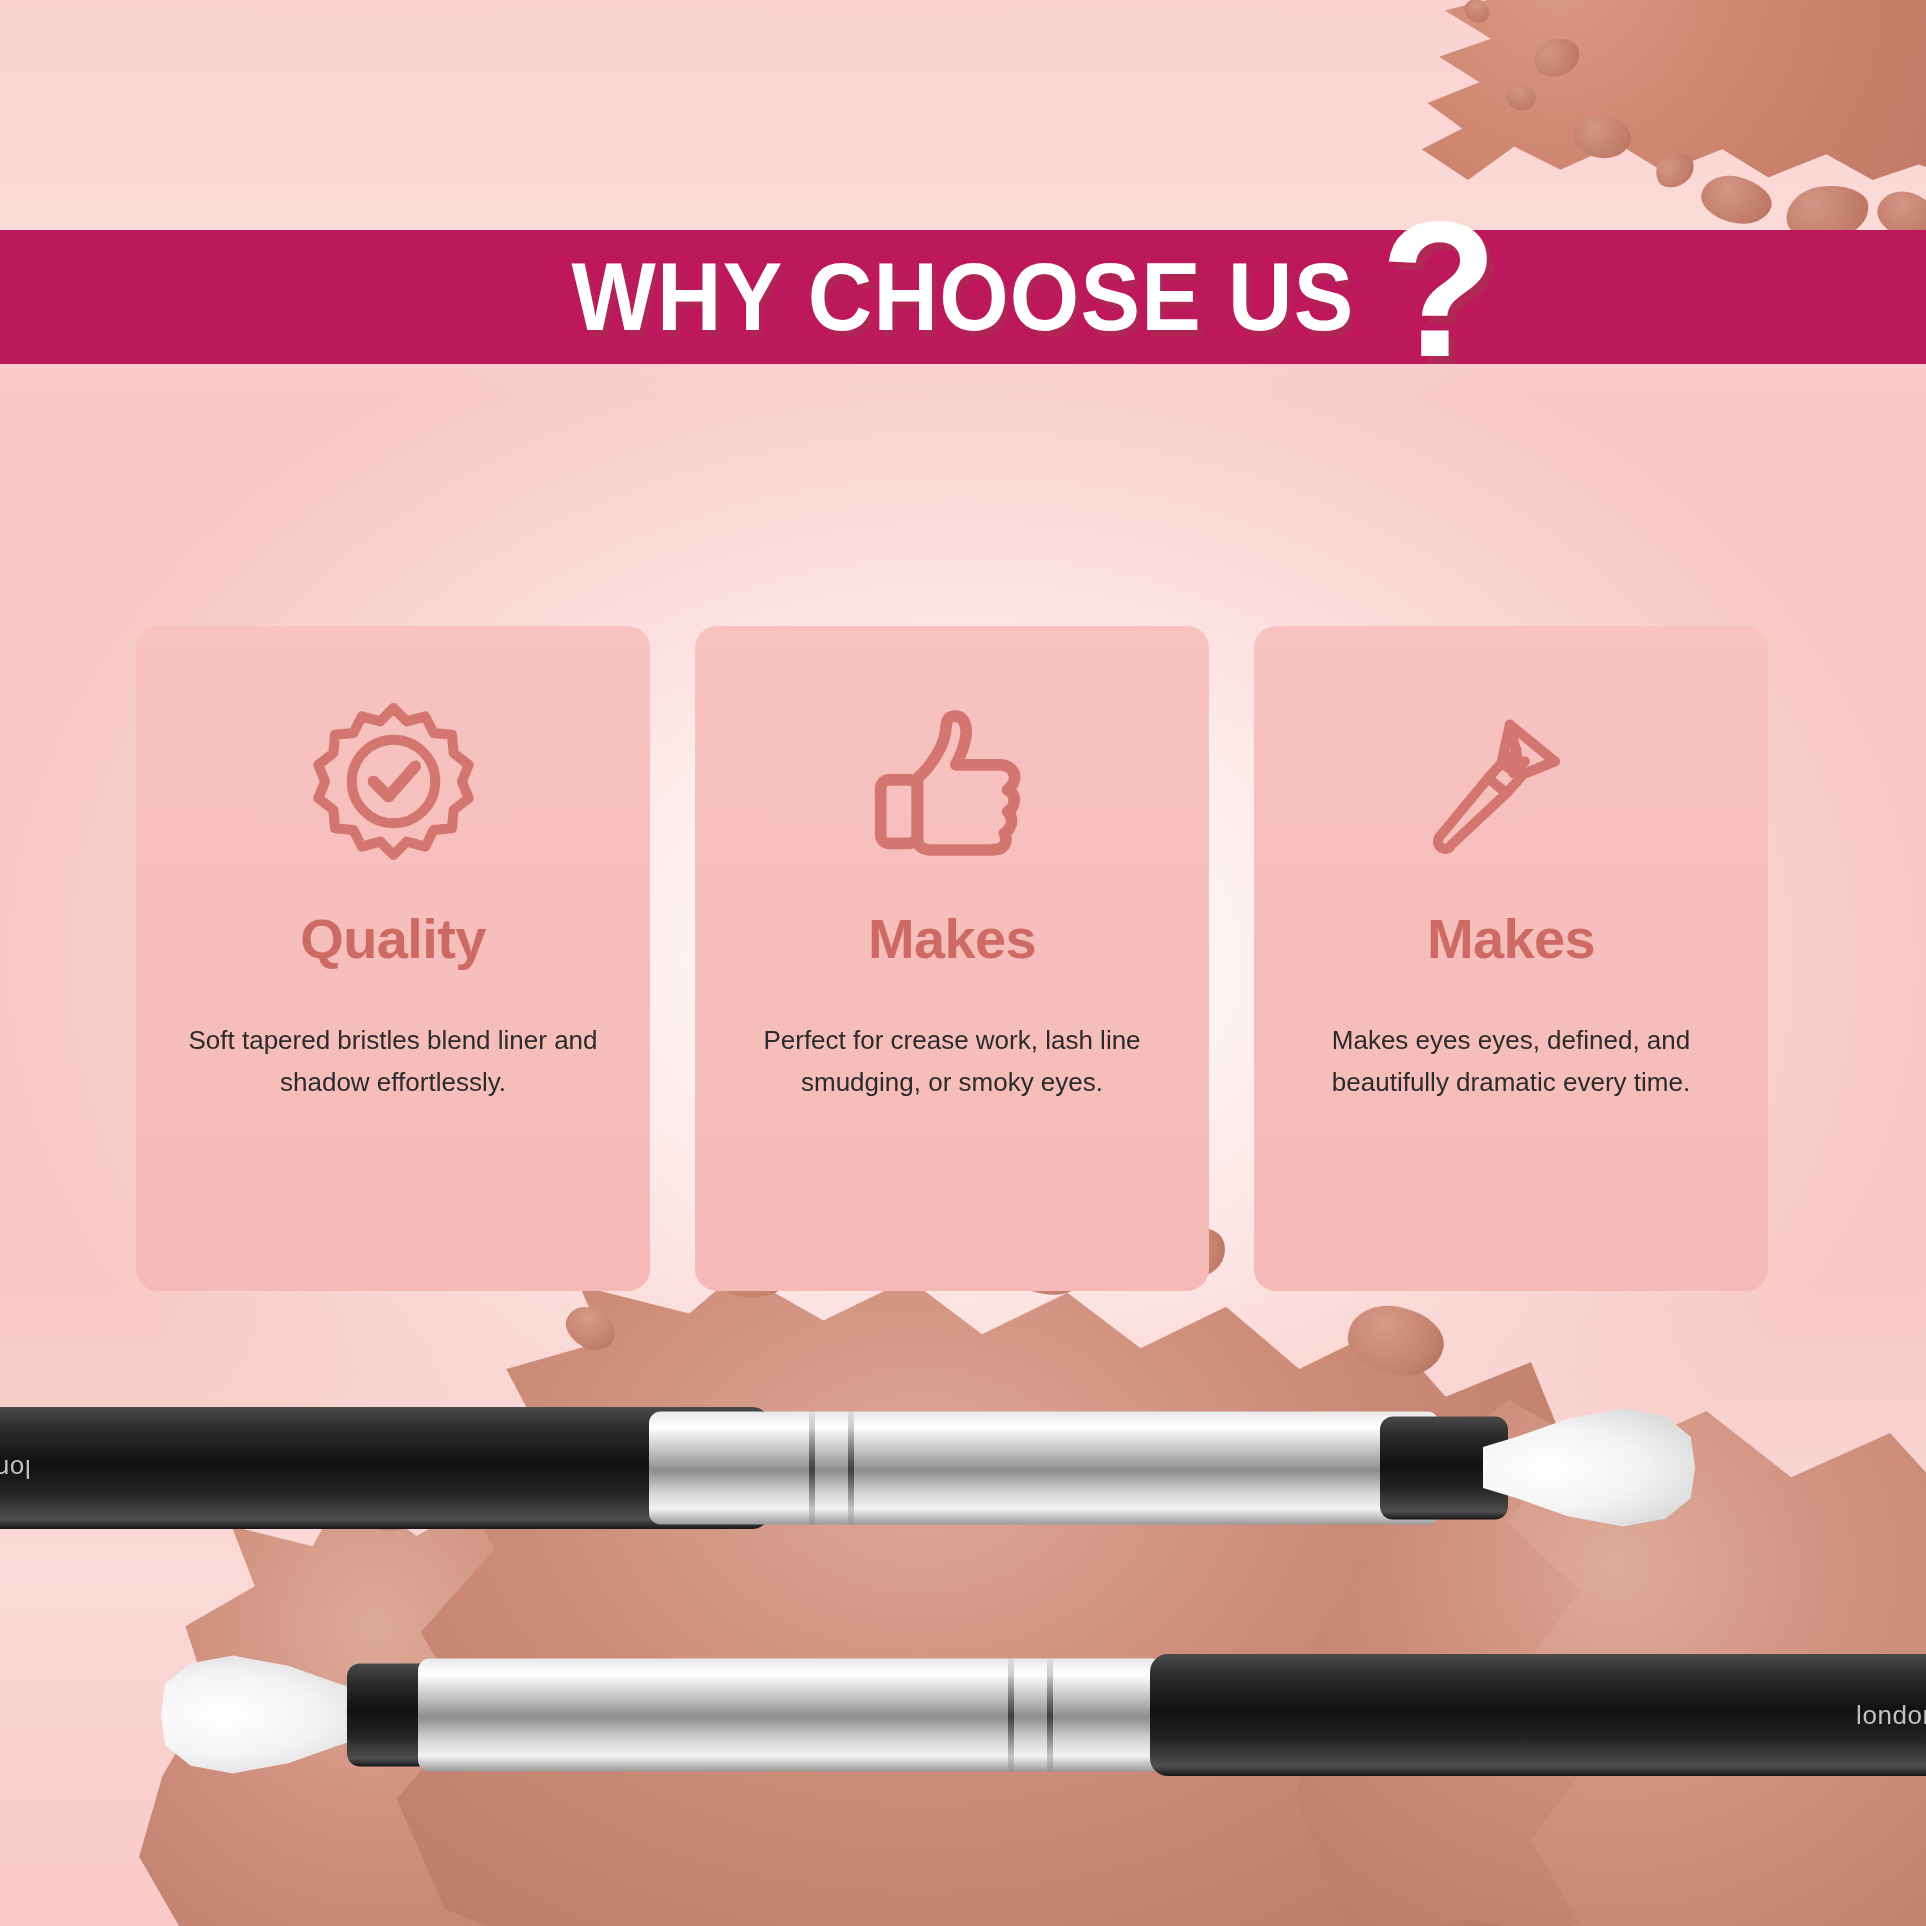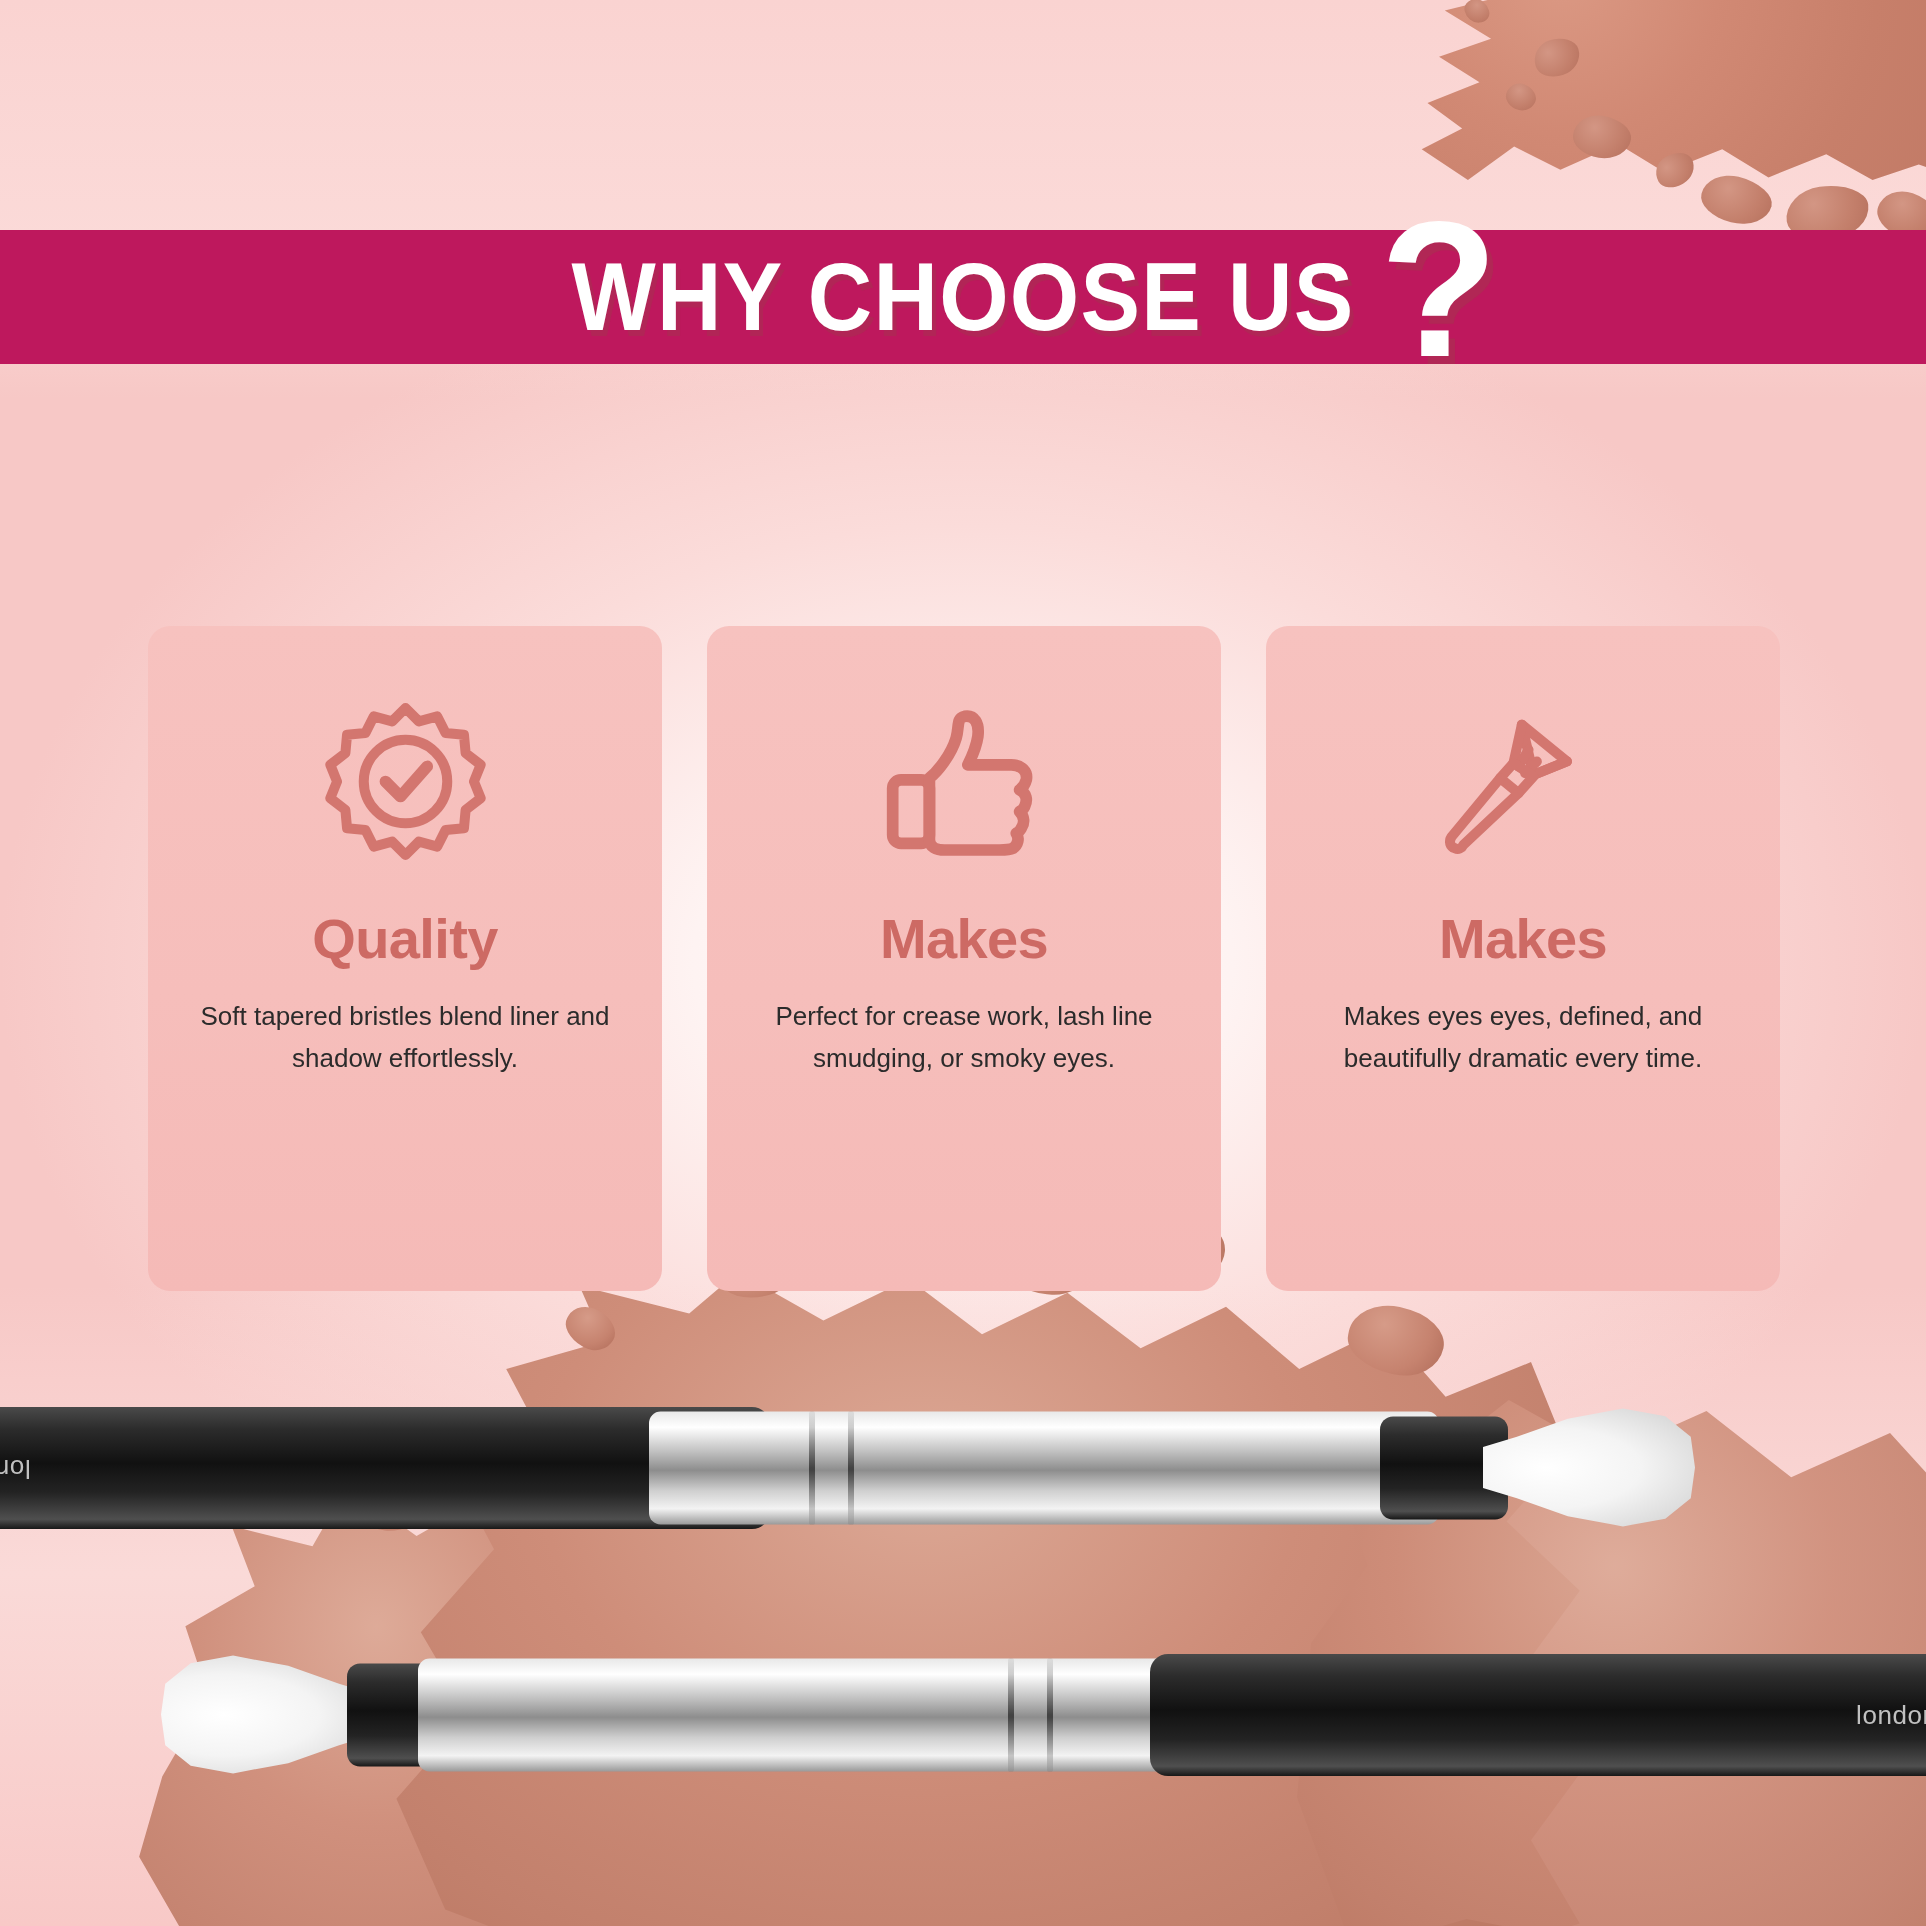--- a/index.html
+++ b/index.html
@@ -82,21 +82,21 @@
     z-index:7;
     color:#FFFFFF;
     font-size:193px;
     font-weight:700;
     line-height:1;
     text-shadow:6.4px 7.7px 0 rgba(150,70,68,0.32);
   }
 
   
   .cards{
-    position:absolute; left:138px; top:626px;
+    position:absolute; left:126px; top:626px;
     width:1660px; height:665px;
     display:flex; gap:45px;
     z-index:5;
     padding-left:10px;
   }
   .card{
     width:514px; height:665px;
     border-radius:22px;
     background:linear-gradient(180deg,#F7C2BF 0%, #F6BEBB 55%, #F5BAB7 100%);
     display:flex; flex-direction:column; align-items:center;
@@ -109,21 +109,21 @@
   .card-icon svg{ width:100%; height:100%; display:block; }
   .card-title{
     margin-top:46px;
     color:#CD6A64;
     font-size:56px;
     font-weight:700;
     letter-spacing:-0.6px;
     line-height:1;
   }
   .card-body{
-    margin-top:28px;
+    margin-top:52px;
     width:424px;
     text-align:center;
     color:#2B2B2B;
     font-size:26px;
     line-height:1.62;
     font-weight:400;
   }
 
   
   .powder-bottom{

